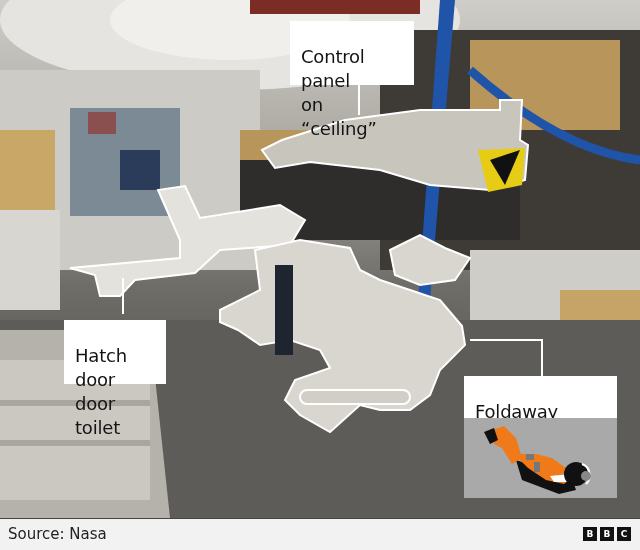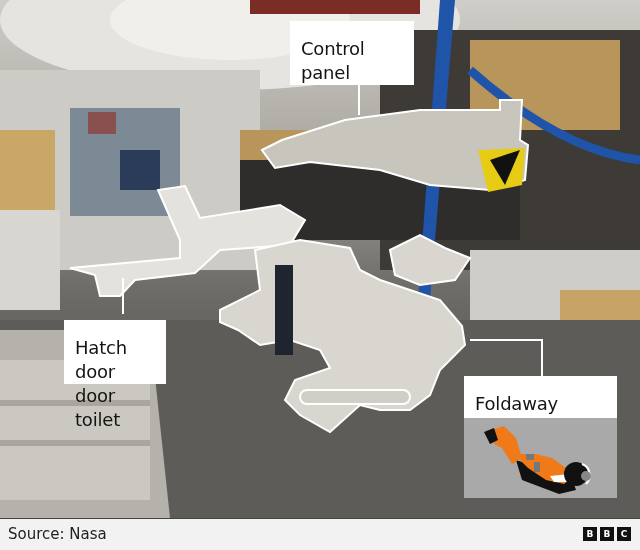--- a/index.html
+++ b/index.html
@@ -1,21 +1,21 @@
 <!DOCTYPE html>
 <html><head>
 <meta charset="utf-8">
 <style>
   html, body { margin:0; padding:0; }
   body { width:640px; height:550px; overflow:hidden; background:#f2f2f2; font-family:"DejaVu Sans","Liberation Sans",sans-serif; }
   .frame { position:relative; width:640px; height:550px; }
   .photo { position:absolute; left:0; top:0; width:640px; height:518px; overflow:hidden;
     background: linear-gradient(180deg,#cfcdc7 0%,#a9a6a0 30%,#6f6d68 55%,#55534f 80%,#4a4845 100%); }
   .photo svg { position:absolute; left:0; top:0; }
-  .label { position:absolute; background:#fff; color:#141414; font-size:18px; line-height:24px; padding:16px 11px; box-sizing:border-box; letter-spacing:-0.2px; }
+  .label { position:absolute; background:#fff; color:#141414; font-size:18px; line-height:24px; padding:24px 11px; box-sizing:border-box; letter-spacing:-0.2px; }
   .label span { display:block; }
   .leader { position:absolute; background:#fff; }
   .footer { position:absolute; left:0; top:518px; width:640px; height:32px; background:#f2f2f2; border-top:1px solid #444; box-sizing:border-box; }
   .source { position:absolute; left:8px; top:6px; font-size:15px; color:#222; }
   .bbc { position:absolute; right:9px; top:8px; display:flex; gap:3px; }
   .bbc div { width:14px; height:14px; background:#111; color:#fff; font-size:9px; font-weight:bold; text-align:center; line-height:14px; }
   .chair-box { position:absolute; left:464px; top:418px; width:153px; height:80px; background:#a9a9a9; }
 </style>
 </head>
 <body>
@@ -66,20 +66,21 @@
     </svg>
   </div>
 
   <div class="leader" style="left:358px; top:85px; width:2px; height:30px;"></div>
   <div class="leader" style="left:122px; top:278px; width:2px; height:36px;"></div>
   <div class="leader" style="left:470px; top:339px; width:72px; height:2px;"></div>
   <div class="leader" style="left:541px; top:339px; width:2px; height:38px;"></div>
 
   <div class="label" style="left:290px; top:21px; width:124px; height:64px;">
     <span>Control panel</span>
+    <span>on “ceiling”</span>
   </div>
 
   <div class="label" style="left:64px; top:320px; width:102px; height:64px;">
     <span>Hatch door</span>
     <span>door toilet</span>
   </div>
 
   <div class="label" style="left:464px; top:376px; width:153px; height:42px;">
     <span>Foldaway chair</span>
   </div>

